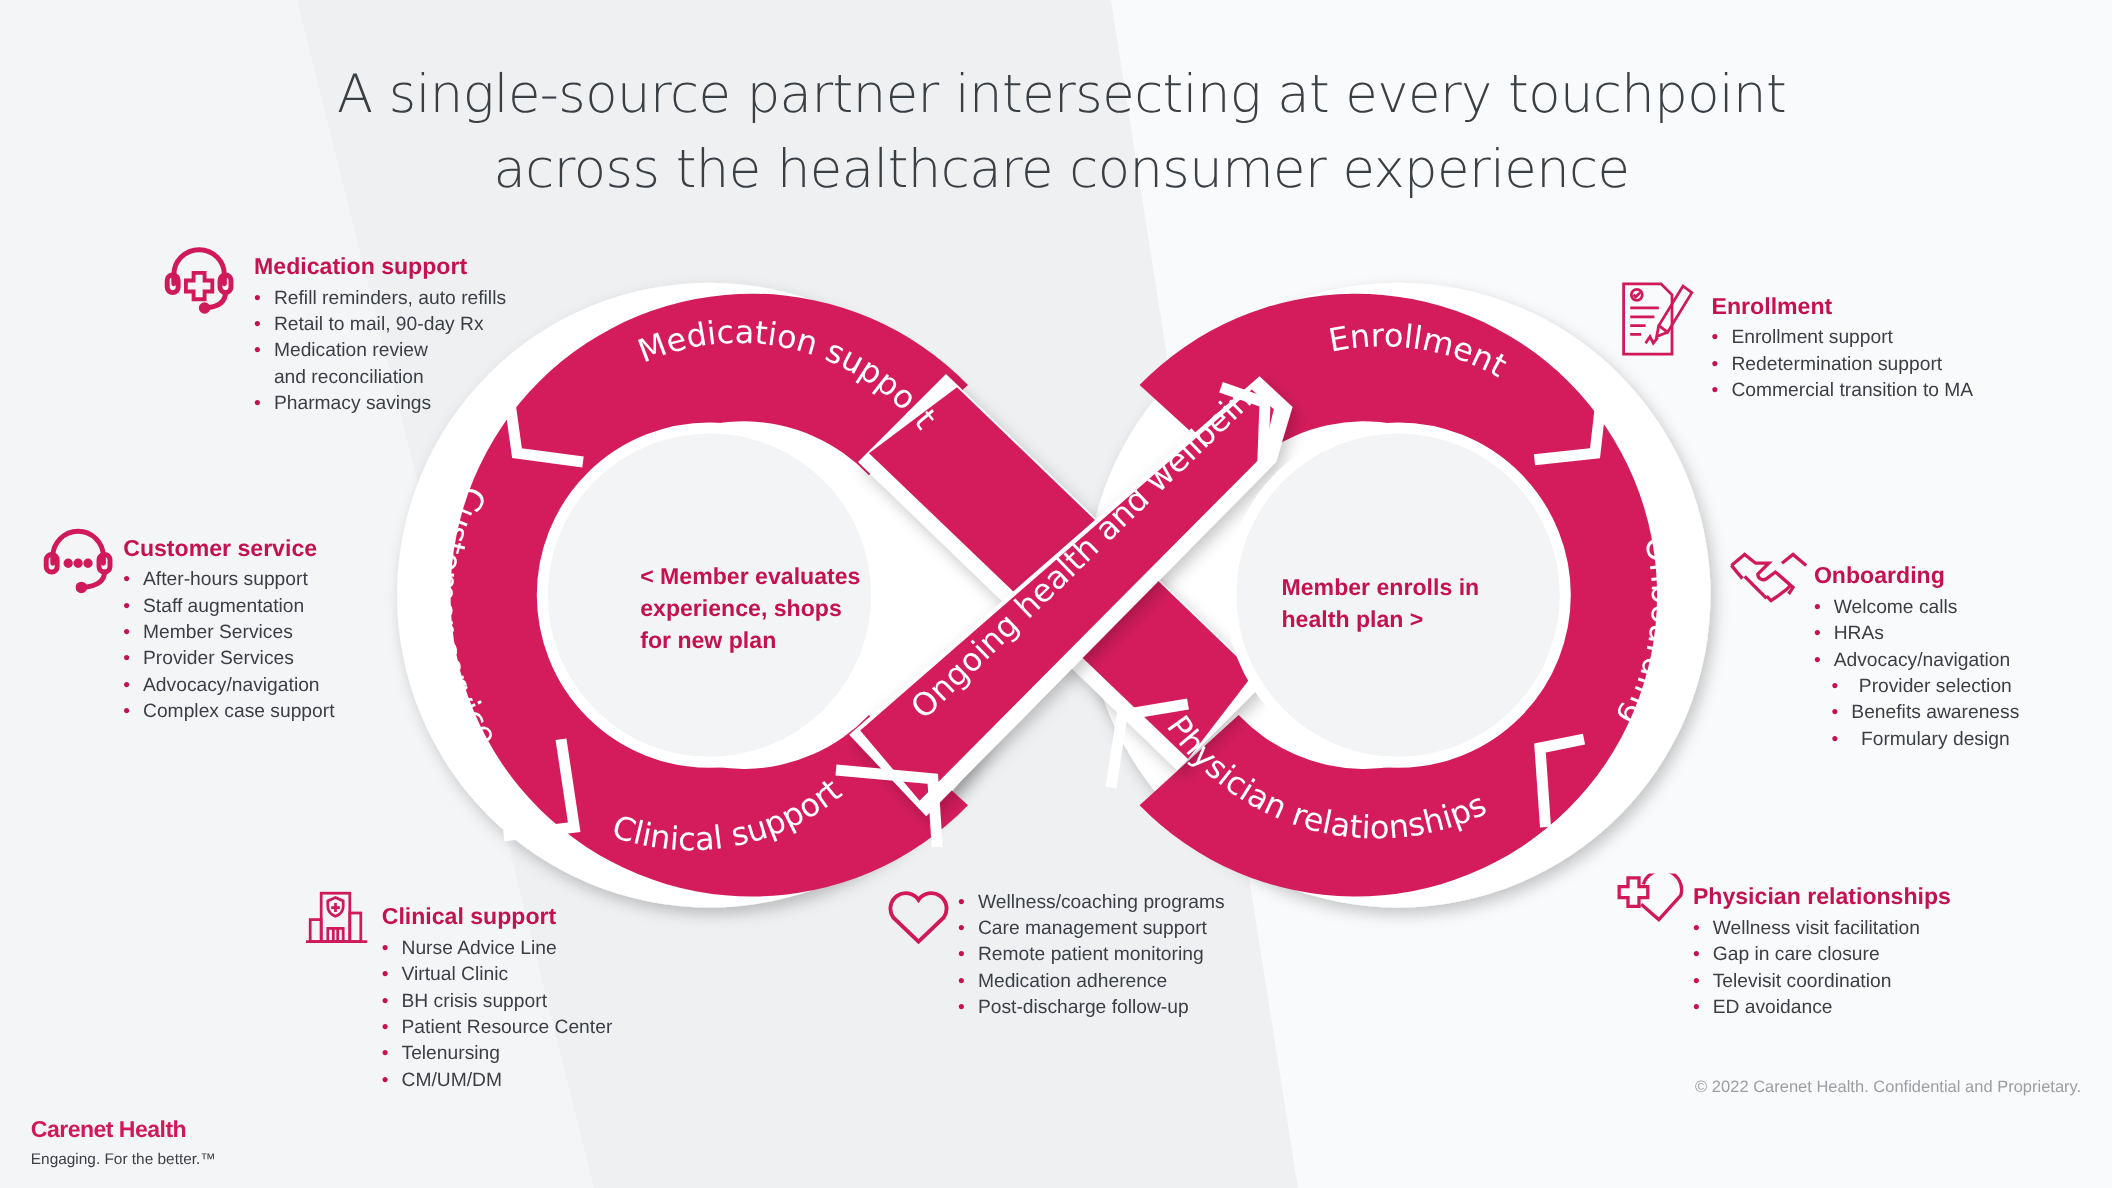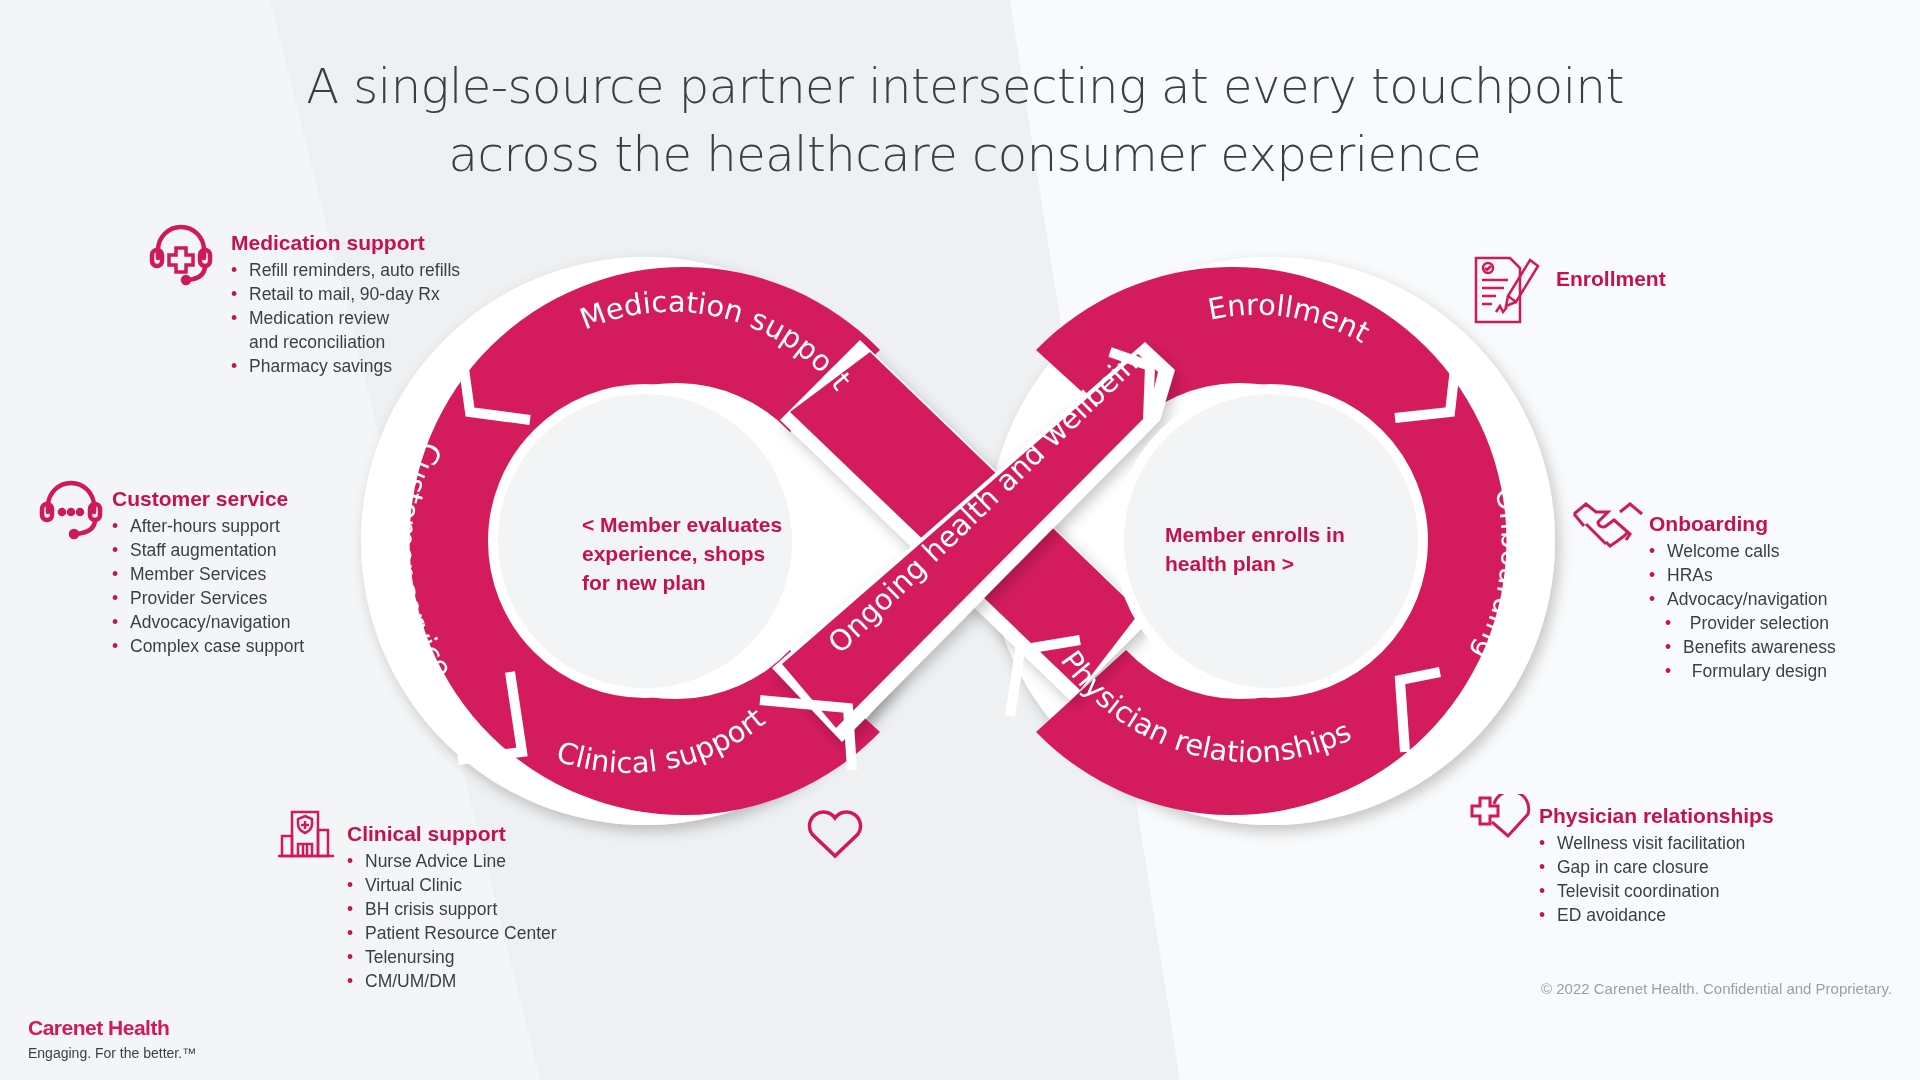--- a/index.html
+++ b/index.html
@@ -206,24 +206,36 @@
     <li>Nurse Advice Line</li>
     <li>Virtual Clinic</li>
     <li>BH crisis support</li>
     <li>Patient Resource Center</li>
     <li>Telenursing</li>
     <li>CM/UM/DM</li>
   </ul>
 </div>
 
 <div class="block" style="left:871px; top:805px;">
+  <ul>
+    <li>Wellness/coaching programs</li>
+    <li>Care management support</li>
+    <li>Remote patient monitoring</li>
+    <li>Medication adherence</li>
+    <li>Post-discharge follow-up</li>
+  </ul>
 </div>
 
 <div class="block" style="left:1556px; top:266px;">
   <div class="head">Enrollment</div>
+  <ul>
+    <li>Enrollment support</li>
+    <li>Redetermination support</li>
+    <li>Commercial transition to MA</li>
+  </ul>
 </div>
 
 <div class="block" style="left:1649px; top:511px;">
   <div class="head">Onboarding</div>
   <ul>
     <li>Welcome calls</li>
     <li>HRAs</li>
     <li>Advocacy/navigation</li>
     <li class="sub">Provider selection</li>
     <li class="sub">Benefits awareness</li>

